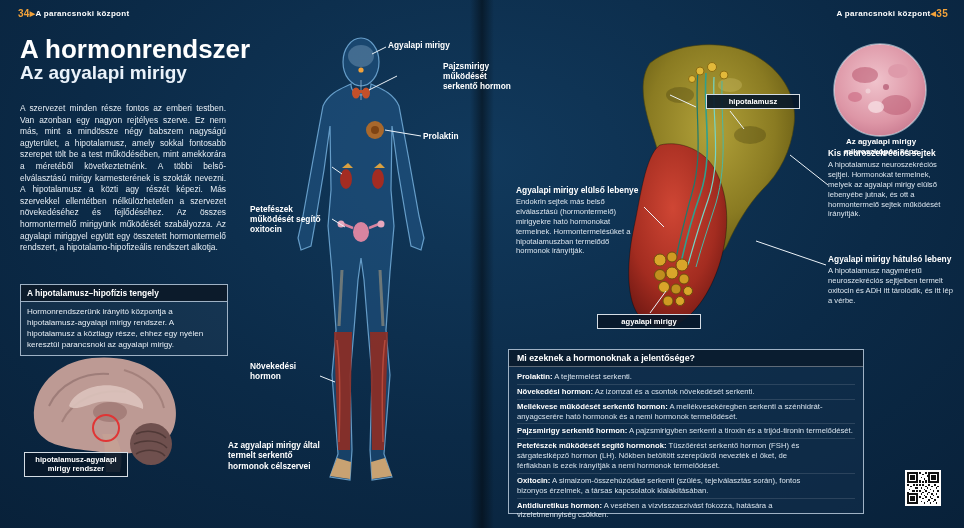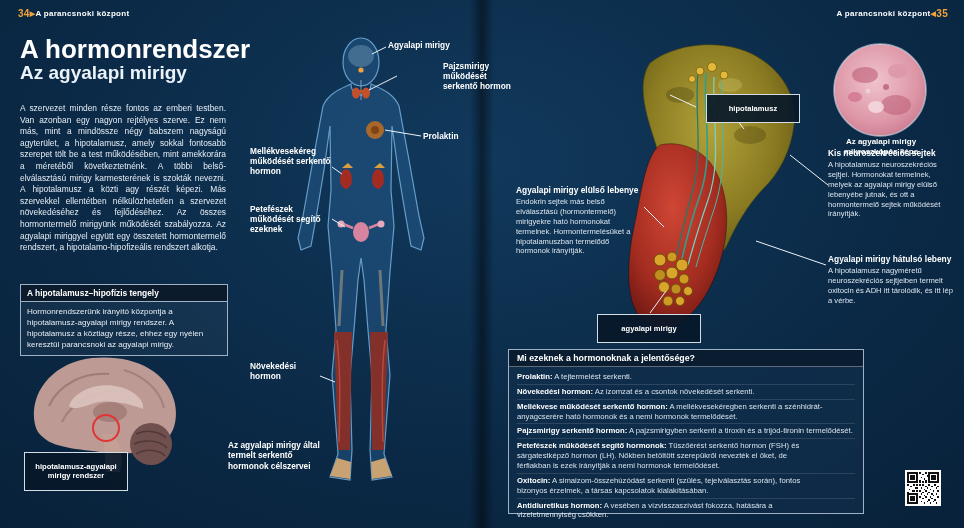--- a/index.html
+++ b/index.html
@@ -11,21 +11,21 @@
   .pgnum{color:#f2a23a;font-size:10px;font-weight:bold;}
   .tri{color:#f2a23a;font-size:7px;line-height:1;}
   
   .title1{font-size:26px;font-weight:bold;color:#ffffff;line-height:1.04;}
   .title2{font-size:19px;font-weight:bold;color:#eaf2fa;line-height:1.04;}
   .intro{font-size:8.4px;line-height:1.38;color:#e6edf4;text-align:justify;}
   .axisbox{border:1px solid #9fb2c5;}
   .axisbox .bh{background:#0c1b2b;border-bottom:1px solid #9fb2c5;padding:3px 6px;font-size:8.4px;font-weight:bold;color:#fff;}
   .axisbox .bb{padding:5px 6px;font-size:8.1px;line-height:1.34;color:#e6edf4;background:rgba(255,255,255,0.04);}
   .tagbox{background:rgba(8,24,41,.92);border:1px solid #d5dde5;color:#fff;font-weight:bold;
-    font-size:7.6px;line-height:1.25;text-align:center;padding:9px 3px;}
+    font-size:7.6px;line-height:1.25;text-align:center;padding:2px 3px;}
   
   .lbl{font-weight:bold;color:#ffffff;font-size:8.3px;line-height:1.18;}
   .figcap{font-weight:bold;color:#ffffff;font-size:8.3px;line-height:1.25;}
   
   .blk .t{font-weight:bold;font-size:8.4px;color:#fff;margin-bottom:2px;line-height:1.2;}
   .blk .b{font-size:7.6px;color:#dbe5ee;line-height:1.3;}
   .microcap{font-weight:bold;font-size:8px;color:#fff;text-align:center;line-height:1.25;}
   
   .panel{border:1px solid #9fb2c5;background:rgba(19,47,77,0.55);}
   .panel .ph{background:#0a1d30;border-bottom:1px solid rgba(255,255,255,.35);padding:3px 8px;
@@ -135,22 +135,21 @@
       <line x1="196" y1="106" x2="160" y2="100"></line>
       <line x1="107" y1="137" x2="117" y2="144"></line>
       <line x1="107" y1="189" x2="120" y2="197"></line>
       <line x1="95" y1="346" x2="110" y2="352"></line>
     </g>
   </svg>
 
   <div class="abs lbl" style="left:388px;top:41px;width:72px;">Agyalapi mirigy</div>
   <div class="abs lbl" style="left:399px;top:62px;width:80px;margin-left:44px;">Pajzsmirigy működését serkentő hormon</div>
   <div class="abs lbl" style="left:423px;top:132px;width:60px;">Prolaktin</div>
-  <div class="abs lbl" style="left:250px;top:147px;width:82px;">Mellékvesekéreg működését serkentő hormon</div>
-  <div class="abs lbl" style="left:250px;top:205px;width:82px;">Petefészek működését segítő ezeknek</div>
+  <div class="abs lbl" style="left:250px;top:205px;width:82px;">Petefészek működését segítő oxitocin</div>
   <div class="abs lbl" style="left:250px;top:362px;width:70px;">Növekedési hormon</div>
   <div class="abs figcap" style="left:228px;top:440px;width:92px;">Az agyalapi mirigy által termelt serkentő hormonok célszervei</div>
 
   <svg class="abs" style="left:500px;top:35px;" width="460" height="312" viewBox="0 0 460 312">
     <defs>
       <radialGradient id="gHypo" cx="45%" cy="40%" r="70%">
         <stop offset="0%" stop-color="#b2a23a"></stop>
           <stop offset="60%" stop-color="#8a7b22"></stop>
           <stop offset="100%" stop-color="#5c510f"></stop>
       </radialGradient>

